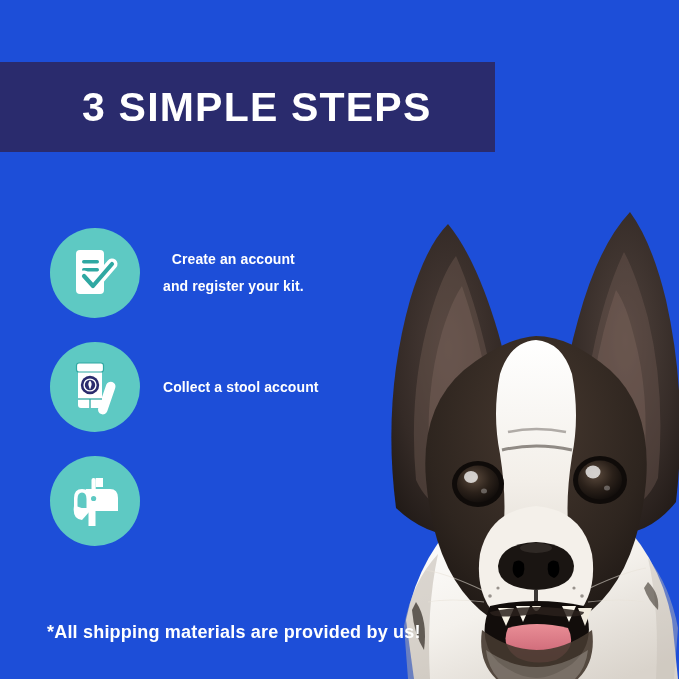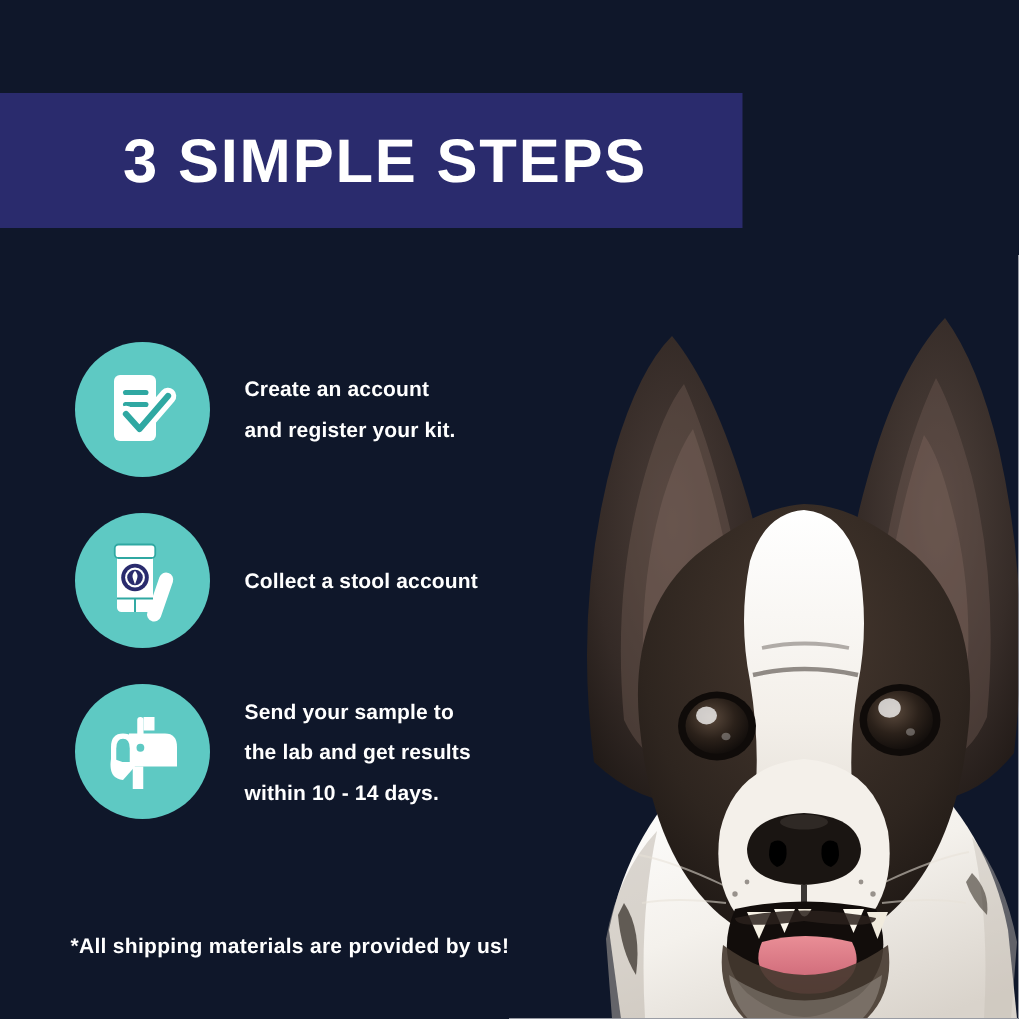--- a/index.html
+++ b/index.html
@@ -7,22 +7,23 @@
     padding: 0;
     background: #ffffff;
   }
   body {
     font-family: "Liberation Sans", sans-serif;
   }
   .canvas {
     position: relative;
     width: 679px;
     height: 679px;
-    background: #0f172a;
+    background: #1d4ed8;
     overflow: hidden;
+    text-align: center;
   }
 
   
   .banner {
     position: absolute;
     left: 0;
     top: 62px;
     width: 495px;
     height: 90px;
     background: #2a2b6d;
@@ -86,21 +87,21 @@
     letter-spacing: 0.1px;
     white-space: pre-line;
   }
 
   
   .footnote {
     position: absolute;
     left: 47px;
     top: 622px;
     color: #ffffff;
-    font-size: 14px;
+    font-size: 18px;
     font-weight: bold;
     letter-spacing: 0.2px;
   }
 </style>
 </head>
 <body>
 
 <div class="canvas">
 
   <div class="dog-photo">
@@ -271,22 +272,19 @@
           <path d="M8 31 Q6 44 16 45 L24 36 L10 31 Z" fill="#ffffff"></path>
 
           <rect x="22.5" y="36" width="7" height="15" fill="#ffffff"></rect>
 
           <rect x="25.5" y="3" width="4.2" height="22" rx="2" fill="#ffffff"></rect>
           <path d="M29.7 3 H37 V12 H29.7 Z" fill="#ffffff"></path>
           <circle cx="27.6" cy="23.5" r="4.6" fill="#ffffff"></circle>
           <circle cx="27.6" cy="23.5" r="2.6" fill="#5ec9c3"></circle>
         </svg>
       </div>
-      <div class="step-text">Send your sample to
-the lab and get results
-within 10 - 14 days.</div>
     </div>
 
   </div>
 
   <div class="footnote">*All shipping materials are provided by us!</div>
 
 </div>
 
 </body></html>

